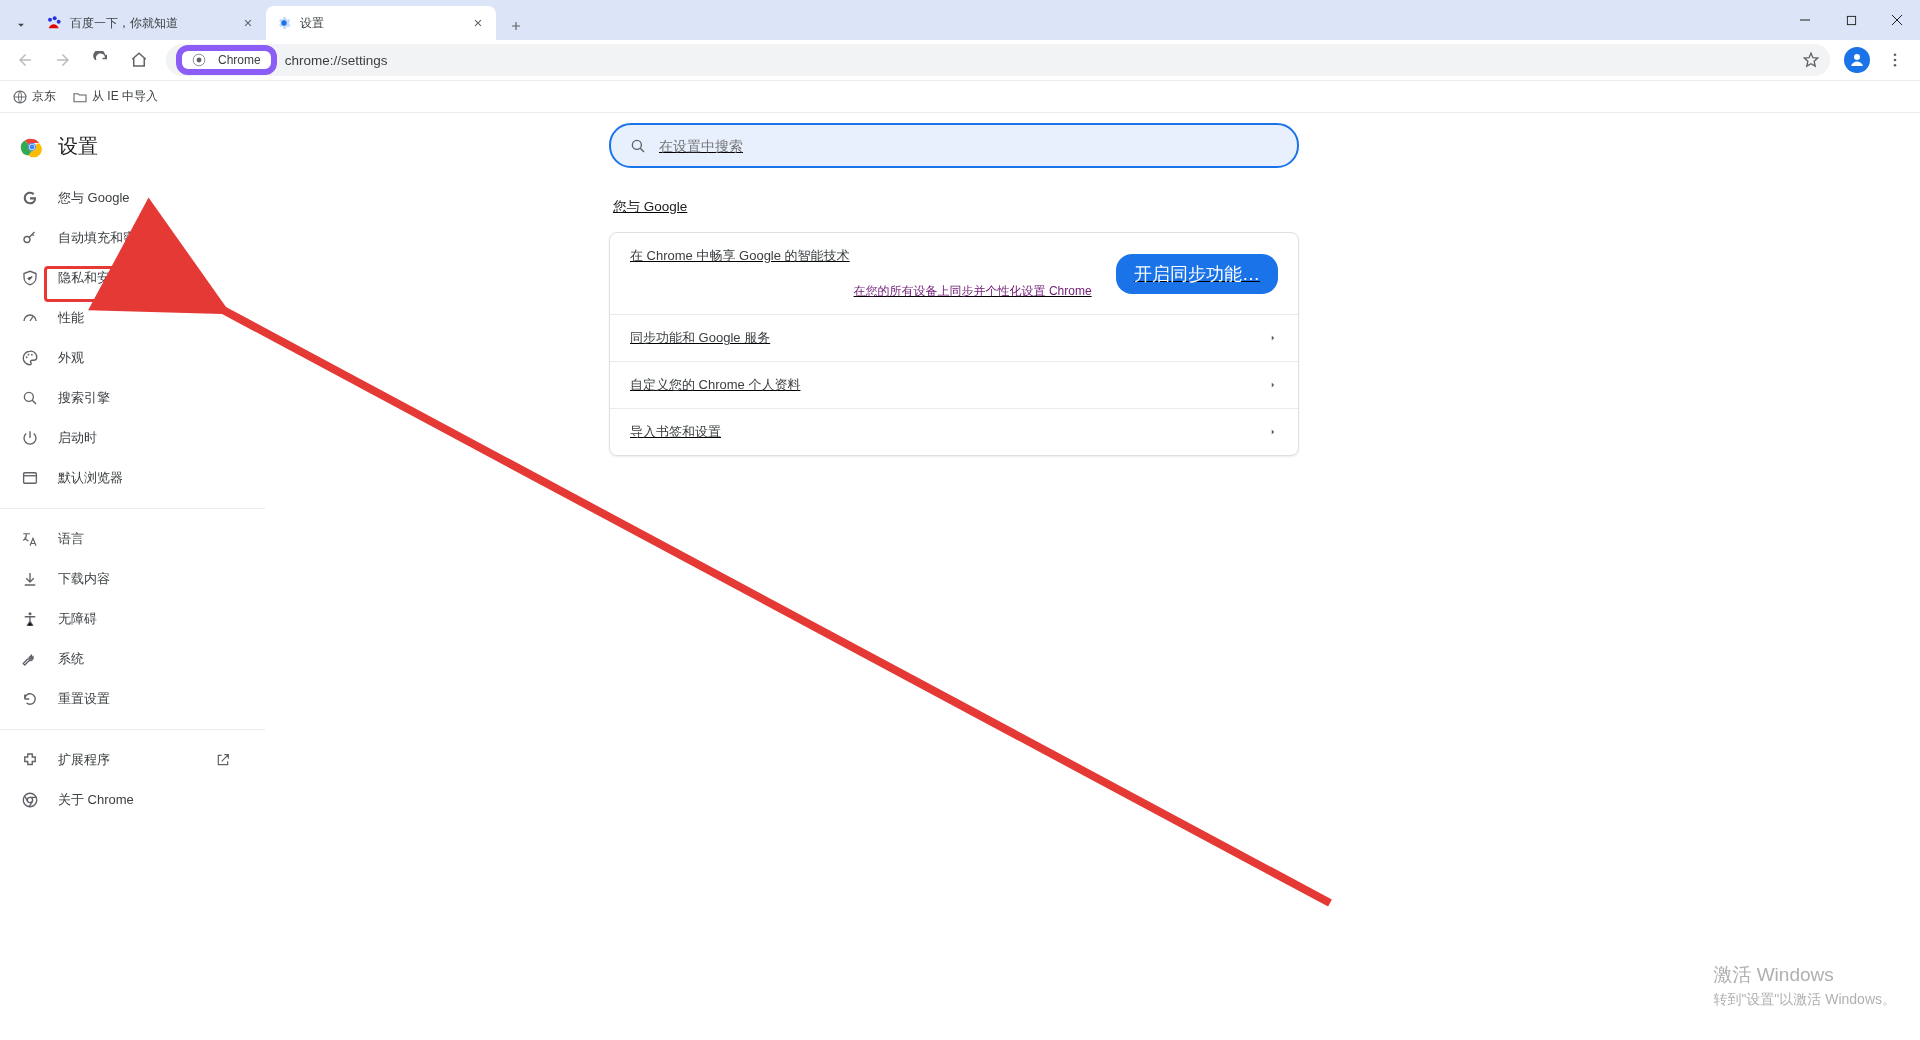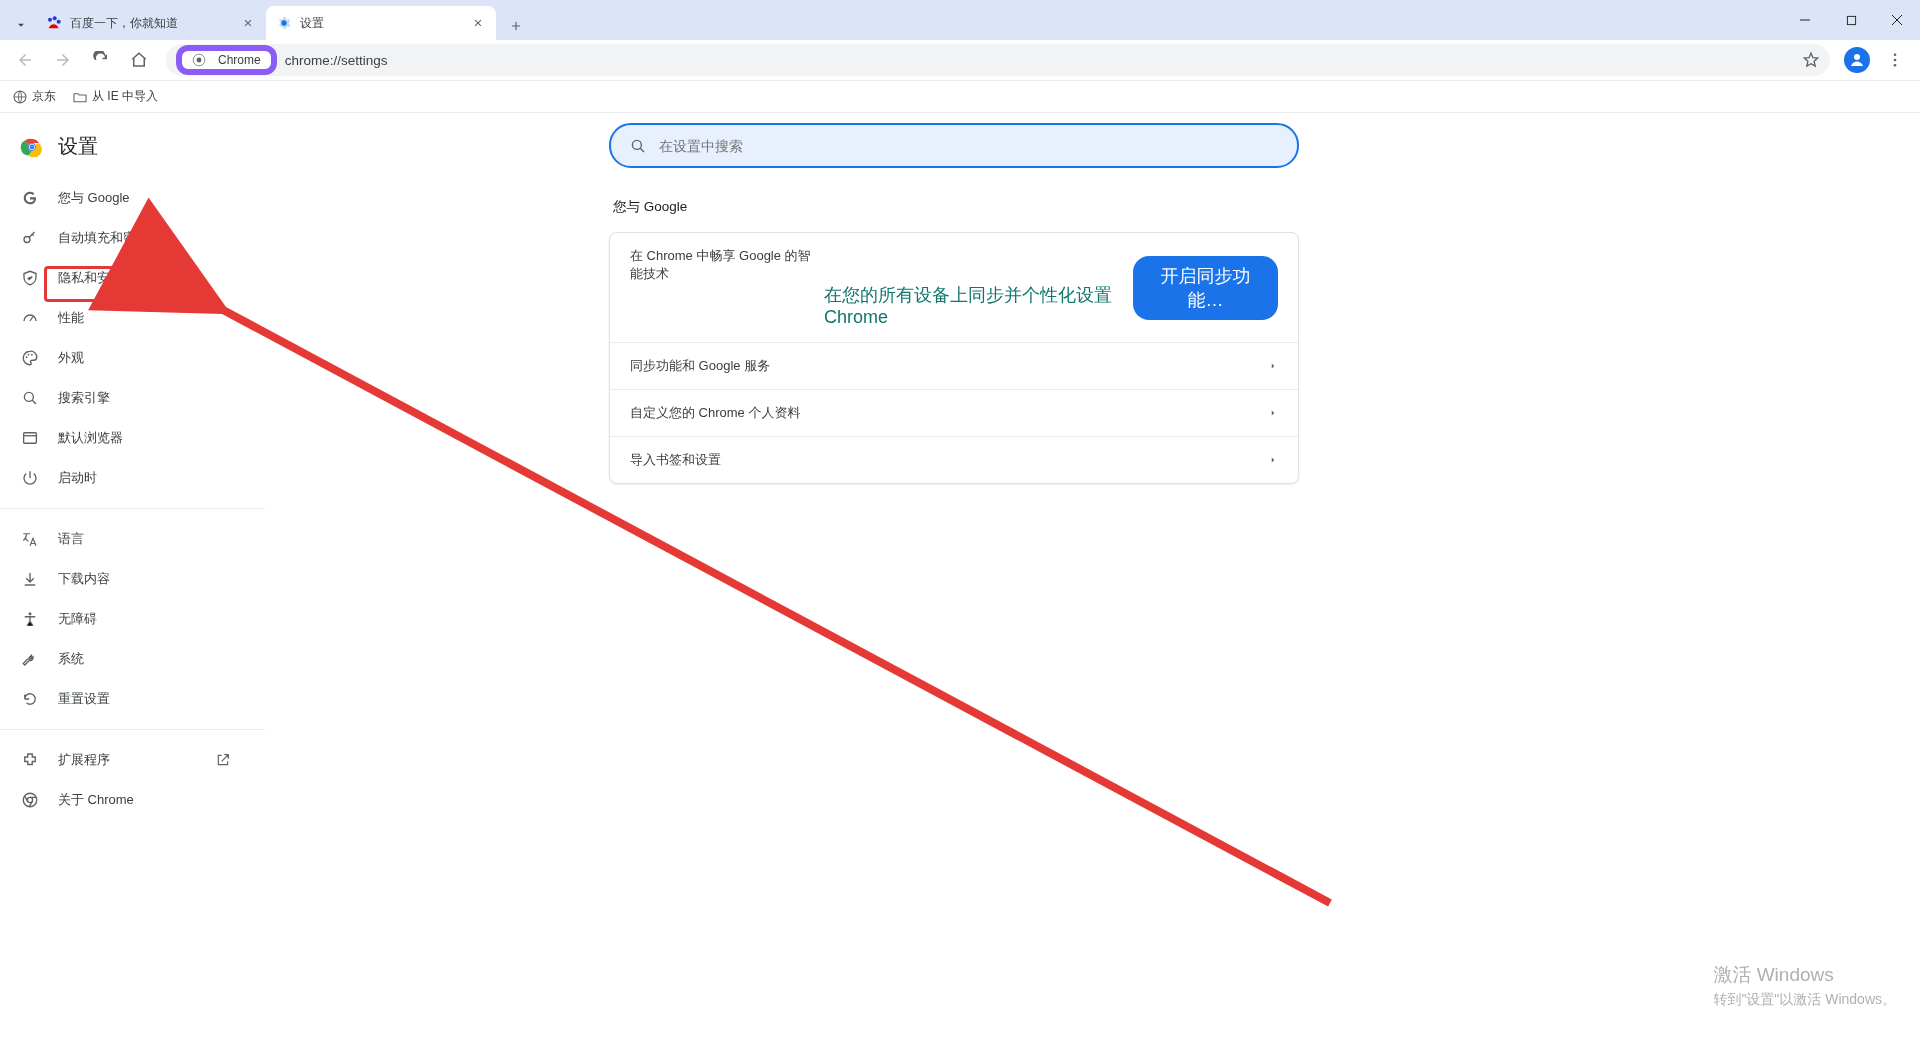--- a/index.html
+++ b/index.html
@@ -42,34 +42,34 @@
     .sidebar-header .chrome-logo { width:24px; height:24px; }
     .sidebar-header .title { font-size: 20px; color:#202124; }
     .nav-item { height: 40px; display:flex; align-items:center; gap: 18px; padding: 0 20px; font-size: 13px; color:#3c4043; border-radius: 0 20px 20px 0; margin-right: 14px; position:relative; }
     .nav-item .ni { width:20px; height:20px; display:flex; align-items:center; justify-content:center; color:#5f6368; }
     .nav-divider { height:1px; background:#e8eaed; margin: 10px 0; }
     .nav-item .ext { margin-left:auto; color:#5f6368; }
     .highlight-box { position:absolute; border: 3px solid #e53935; border-radius:4px; pointer-events:none; }
 
     
     .main { flex:1; padding-top: 10px; position:relative; }
-    .search-wrap { width: 690px; margin-left: 344px; }
+    .search-wrap { width: 690px; margin-left: 344px; text-decoration: underline; }
     .search-box { width: 100%; height: 45px; border: 2px solid #1a73e8; border-radius: 22px; background:#e8f0fe; display:flex; align-items:center; padding: 0 18px; gap: 12px; }
     .search-box input { border:none; outline:none; background:transparent; flex:1; font-size:14px; color:#5f6368; }
 
     .section-title { font-size: 13.5px; color:#202124; margin: 30px 0 16px 4px; }
 
     .card { border:1px solid #e0e0e0; border-radius: 8px; background:#fff; box-shadow: 0 1px 2px rgba(60,64,67,.1); }
     .row { display:flex; align-items:center; padding: 14px 20px; justify-content:space-between; font-size:13px; color:#3c4043; }
     .row + .row { border-top: 1px solid #e8eaed; }
     .row .primary-btn { background:#1a73e8; color:#fff; border:none; border-radius:16px; padding: 8px 18px; font-size:18px; cursor:pointer; }
     .row .chev { color:#5f6368; }
     .row.twoline { align-items: center; }
     .twoline .text-col { display:flex; flex-direction:row; gap:4px; }
-    .twoline .sub { color:#0f766e; font-size:18px;margin-top:36px; }
+    .twoline .sub { color:#701a75; font-size:12px;margin-top:36px; }
 
     
     .annotation { position:absolute; left: 0; top: 0; pointer-events:none; }
 
     
     .watermark { position:absolute; right: 24px; bottom: 30px; text-align:left; color:#b0b0b0; font-size: 14px; line-height:1.5; }
     .watermark .big { font-size: 19px; }
 
     svg { display:block; }
   </style>
@@ -282,33 +282,33 @@
             <svg viewBox="0 0 24 24" width="18" height="18">
               <circle cx="10.5" cy="10.5" r="6" fill="none" stroke="currentColor" stroke-width="1.8"></circle>
               <path stroke="currentColor" stroke-width="1.8" d="M15 15l5 5"></path>
             </svg>
           </span>
         <span>搜索引擎</span>
       </div>
       <div class="nav-item">
         <span class="ni">
             <svg viewBox="0 0 24 24" width="18" height="18">
+              <path fill="none" stroke="currentColor" stroke-width="1.8" d="M12 3v9M7 6a8 8 0 1010 0"></path>
+            </svg>
+          </span>
+        <span>启动时</span>
+      </div>
+      <div class="nav-item">
+        <span class="ni">
+            <svg viewBox="0 0 24 24" width="18" height="18">
               <rect x="3.5" y="5" width="17" height="14" rx="1.5" fill="none" stroke="currentColor" stroke-width="1.8"></rect>
               <path stroke="currentColor" stroke-width="1.8" d="M3.5 9h17"></path>
             </svg>
           </span>
         <span>默认浏览器</span>
-      </div>
-      <div class="nav-item">
-        <span class="ni">
-            <svg viewBox="0 0 24 24" width="18" height="18">
-              <path fill="none" stroke="currentColor" stroke-width="1.8" d="M12 3v9M7 6a8 8 0 1010 0"></path>
-            </svg>
-          </span>
-        <span>启动时</span>
       </div>
 
       <div class="highlight-box" style="left:44px; top:88px; width:140px; height:36px;"></div>
     </div>
 
     <div class="nav-divider"></div>
 
     <div class="nav-item">
       <span class="ni">
           <svg viewBox="0 0 24 24" width="18" height="18">

